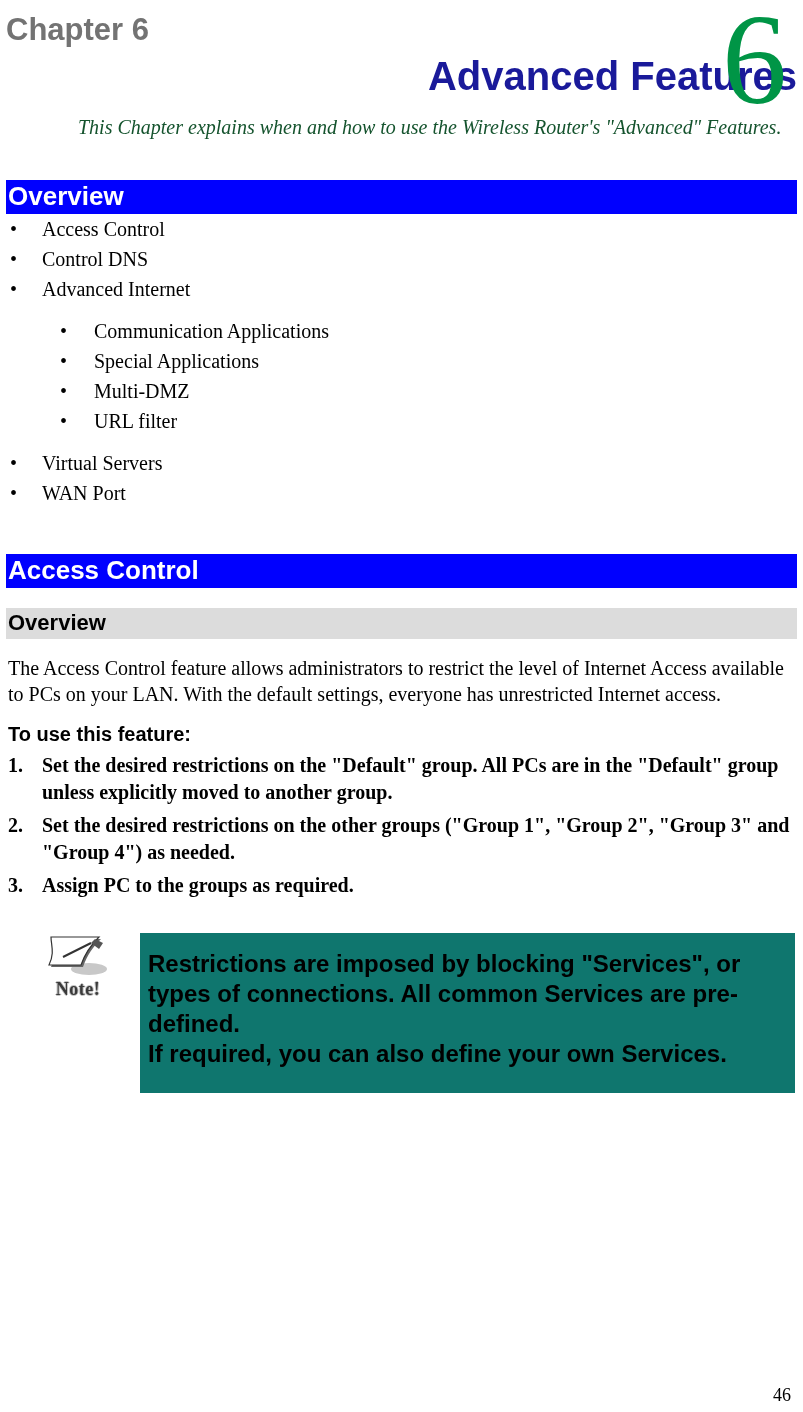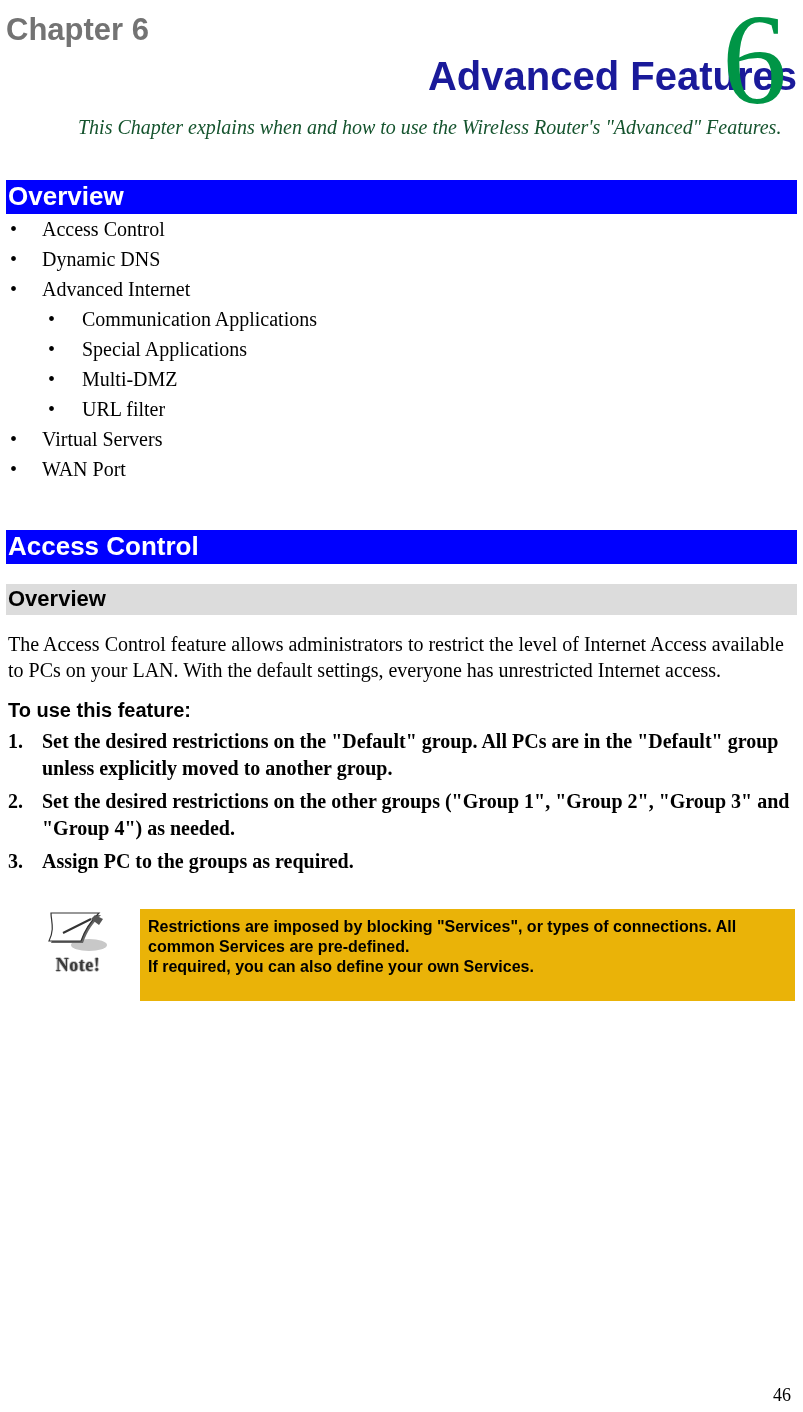--- a/index.html
+++ b/index.html
@@ -80,21 +80,21 @@
   ul.bullets > li::before {
     content: "•";
     position: absolute;
     left: 2px;
     top: 0;
     font-size: 20px;
   }
   ul.bullets ul {
     list-style: none;
     padding: 0;
-    margin: 0;
+    margin: 12px;
   }
   ul.bullets ul > li {
     position: relative;
     padding-left: 40px;
     font-size: 20px;
     line-height: 1.5;
   }
   ul.bullets ul > li::before {
     content: "•";
     position: absolute;
@@ -160,25 +160,25 @@
     text-shadow:
       0 0 #c4c4c4,
       1px 0 #c4c4c4,
       0 1px #c4c4c4,
       -1px 0 #c4c4c4,
       0 -1px #c4c4c4;
     letter-spacing: 0.5px;
   }
   .note-text {
     flex: 1 1 auto;
-    background: #eab308;
-    font-family: Arial, Helvetica, sans-serif;
-    font-weight: bold;
-    font-size: 16px;
-    padding: 8px 10px 24px 8px;
+    background: #0f766e;
+    font-family: Arial, Helvetica, sans-serif;
+    font-weight: bold;
+    font-size: 24px;
+    padding: 16px 10px 24px 8px;
     line-height: 1.25;
   }
   .page-num {
     position: absolute;
     right: 12px;
     bottom: 6px;
     font-size: 18px;
   }
   .spacer-lg { height: 46px; }
 </style>
@@ -192,21 +192,21 @@
     <p class="chapter-label">Chapter 6</p>
     <p class="chapter-title">Advanced Features</p>
   </div>
 
   <p class="intro-italic">This Chapter explains when and how to use the Wireless Router's "Advanced" Features.</p>
 
   <div class="section-bar">Overview</div>
 
   <ul class="bullets">
     <li>Access Control</li>
-    <li>Dynamic DNS</li>
+    <li>Control DNS</li>
     <li>
       <span>Advanced Internet</span>
       <ul>
         <li>Communication Applications</li>
         <li>Special Applications</li>
         <li>Multi-DMZ</li>
         <li>URL filter</li>
       </ul>
     </li>
     <li>Virtual Servers</li>

